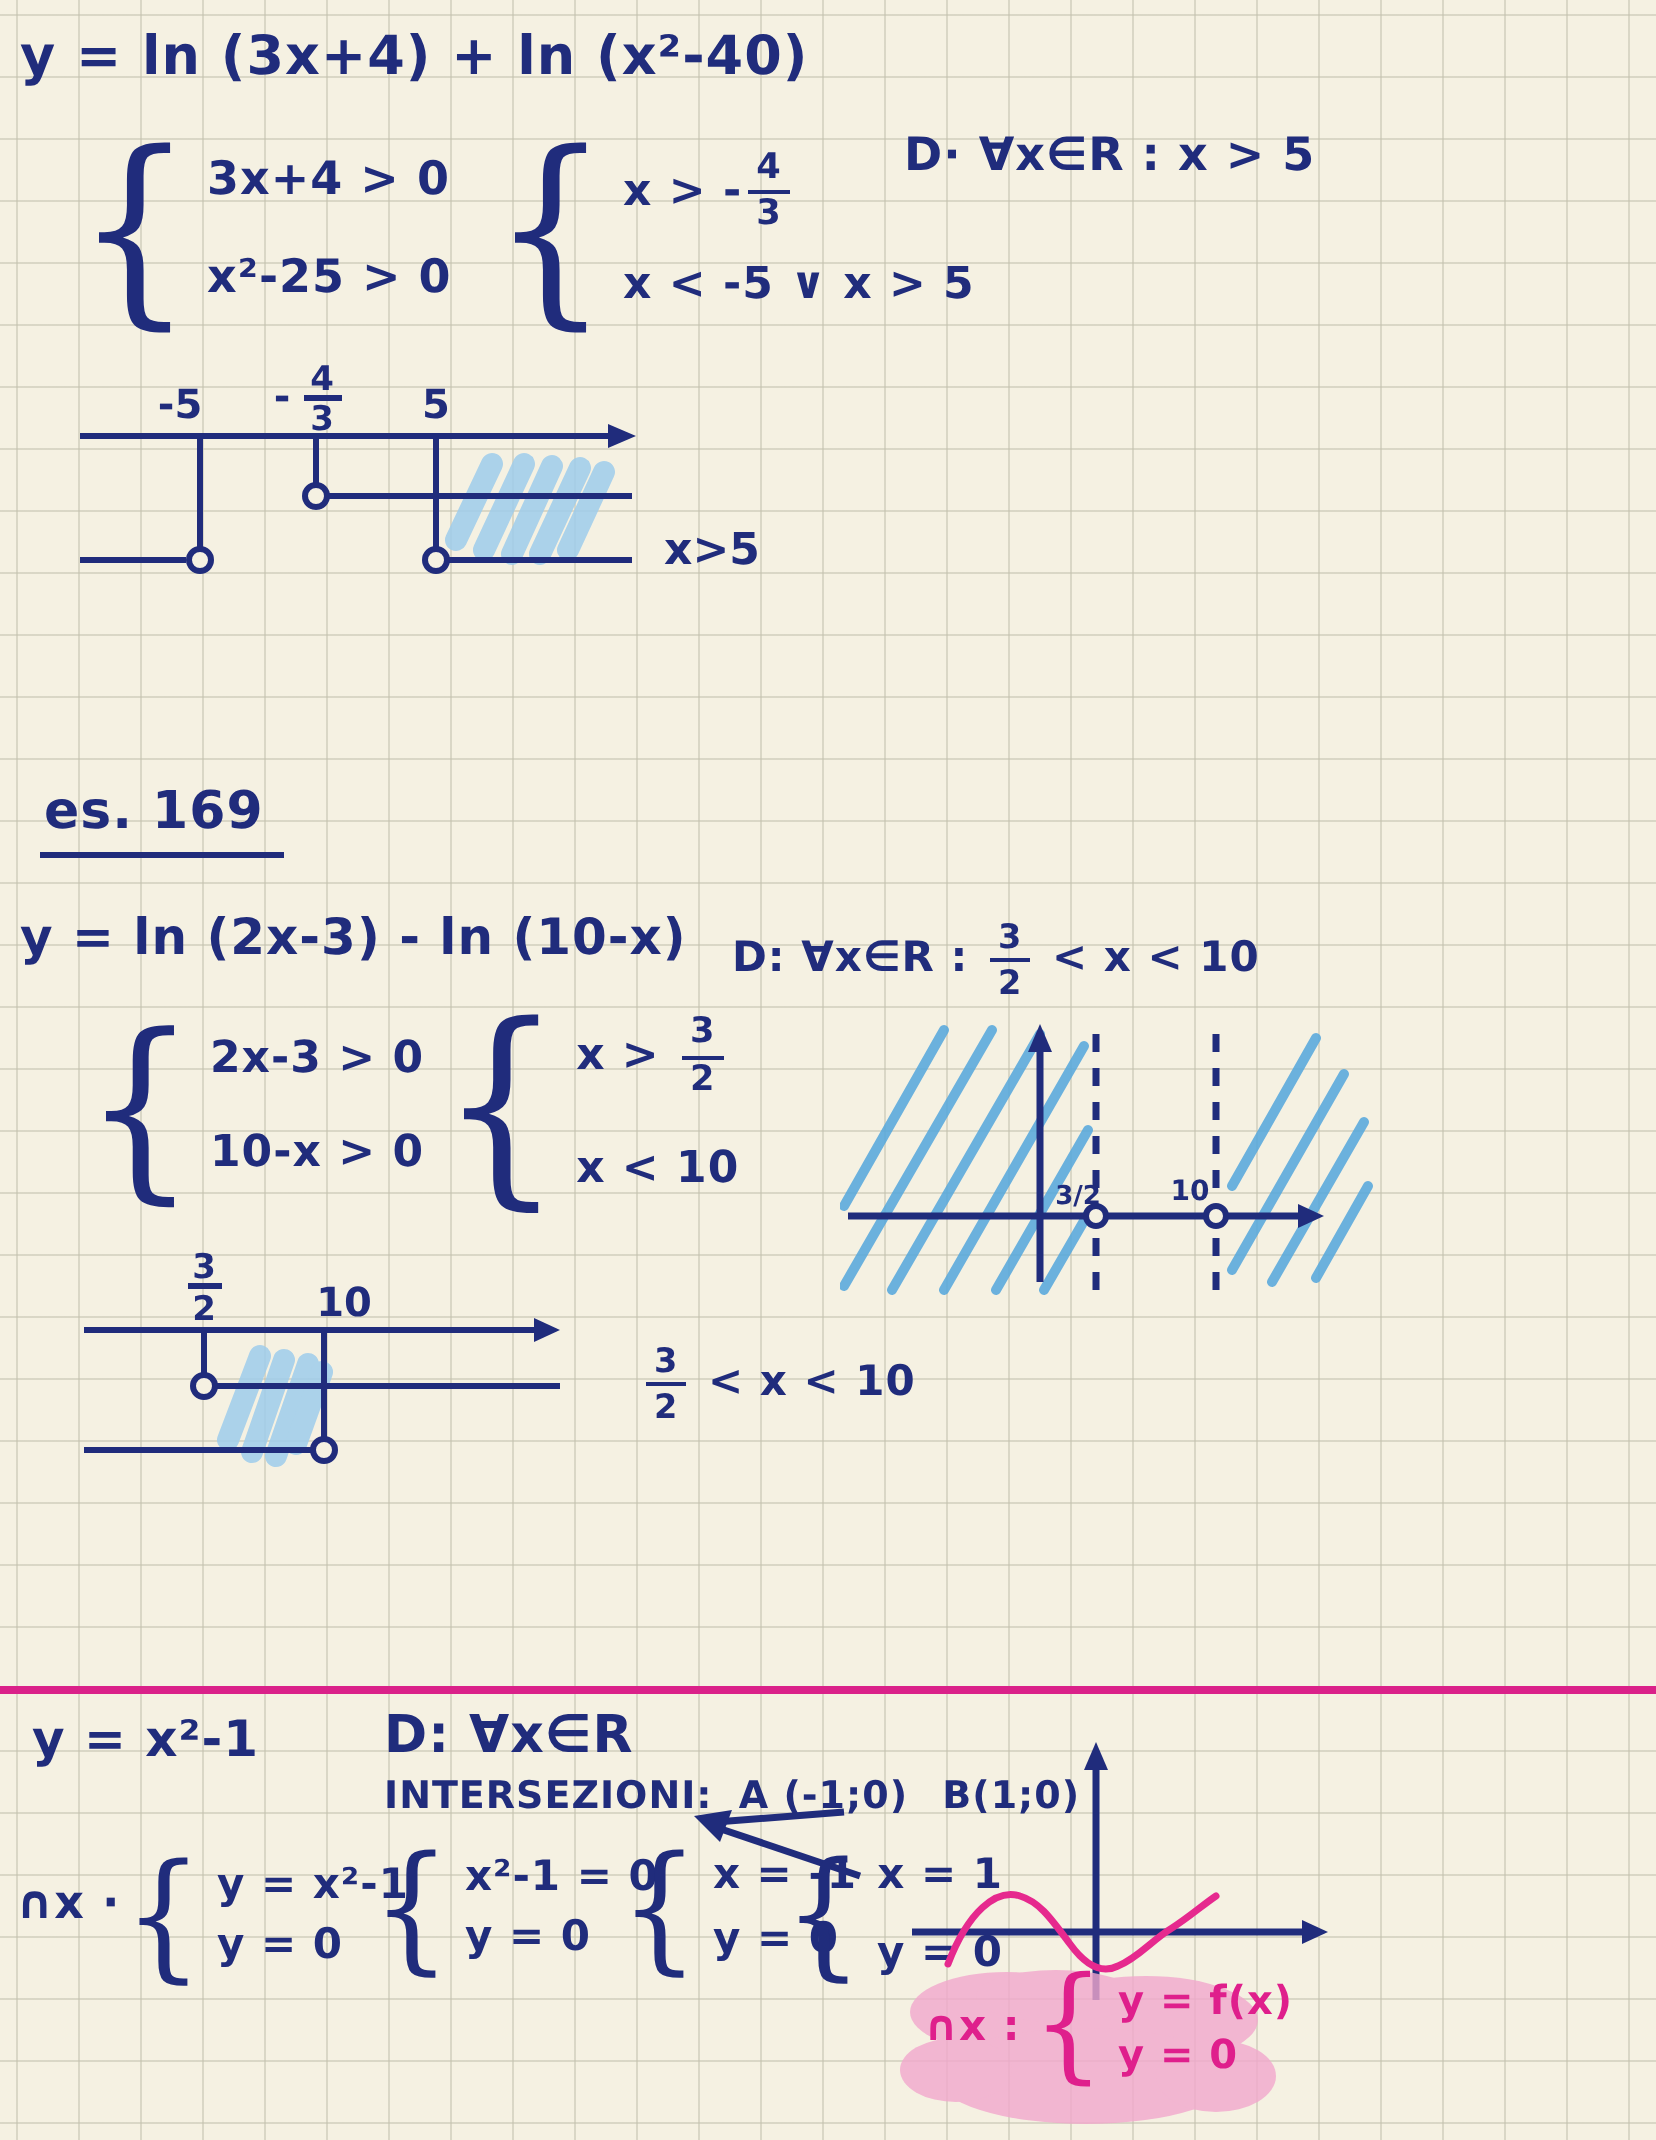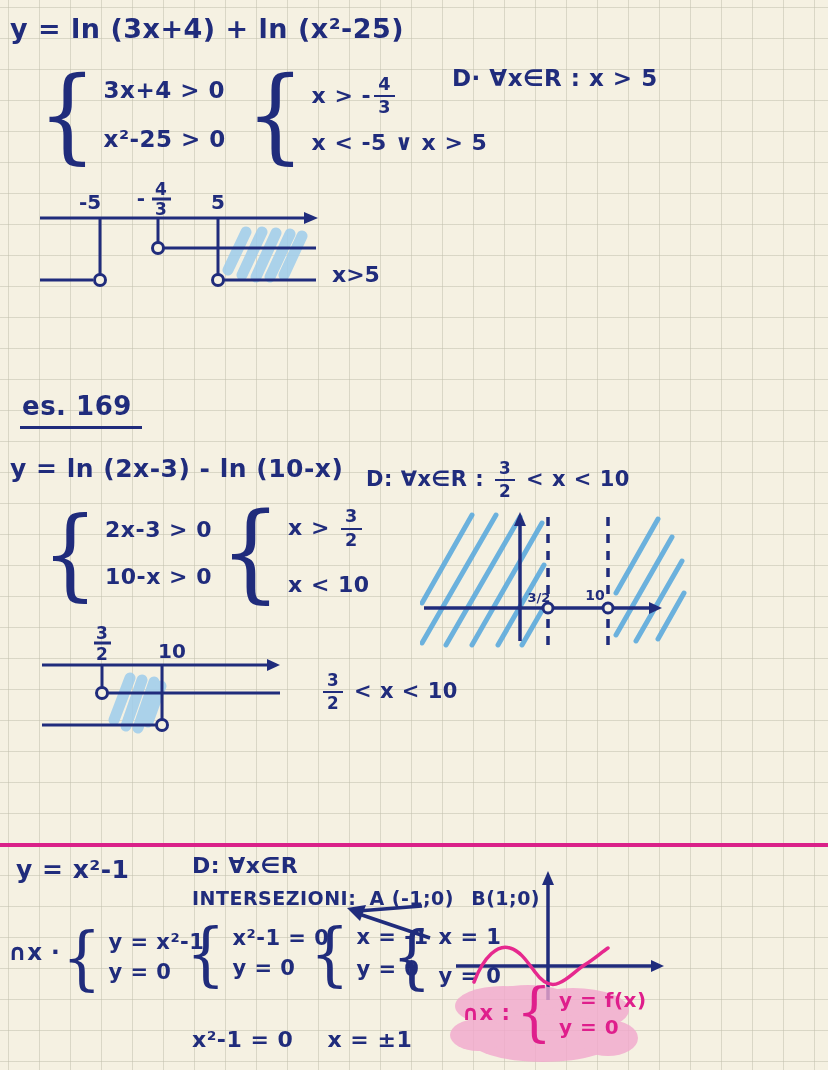--- a/index.html
+++ b/index.html
@@ -29,21 +29,21 @@
   .heading-underline{border-bottom:3px solid #202c7c;padding:0 10px 5px 2px;}
   svg text{font-family:"DejaVu Sans", sans-serif;font-weight:700;fill:#202c7c;}
   .note-wrap{position:absolute;}
   .note-content{position:absolute;left:14px;top:8px;display:flex;align-items:center;}
 </style>
 </head>
 <body>
 
 <div class="page">
 
-  <div class="abs ink hw" style="left:10px;top:14px;font-size:27px;">y = ln (3x+4) + ln (x²-25)</div>
+  <div class="abs ink hw" style="left:10px;top:14px;font-size:27px;">y = ln (3x+4) + ln (x²-40)</div>
   <div class="abs ink hw" style="left:452px;top:22px;font-size:23px;margin-top:44px;">D· ∀x∈R : x &gt; 5</div>
 
   <div class="abs system" style="left:38px;top:74px;">
     <span class="brace ink" style="font-size:92px;">{</span>
     <span class="sys-lines ink hw" style="gap:24px;font-size:23px;">
       <span>3x+4 &gt; 0</span>
       <span>x²-25 &gt; 0</span>
     </span>
   </div>
 
@@ -189,21 +189,21 @@
     <span class="frac">
         <span class="num">3</span>
         <span class="den">2</span>
       </span>
     <span>&lt; x &lt; 10</span>
   </div>
 
   <div class="divider" style="top:843px;"></div>
 
   <div class="abs ink hw" style="left:16px;top:856px;font-size:25px;">y = x²-1</div>
-  <div class="abs ink hw" style="left:192px;top:854px;font-size:22px;">D: ∀x∈R</div>
+  <div class="abs ink hw" style="left:192px;top:854px;font-size:26px;">D: ∀x∈R</div>
   <div class="abs ink hw" style="left:192px;top:888px;font-size:19px;">
     <span>INTERSEZIONI:</span>
     <span style="margin-left:6px;">A (-1;0)</span>
     <span style="margin-left:10px;">B(1;0)</span>
   </div>
 
   <svg class="abs" style="left:340px;top:898px;" width="110" height="48" viewBox="0 0 110 48">
     <line x1="16" y1="15" x2="90" y2="40" stroke="#202c7c" stroke-width="3.5"></line>
     <line x1="18" y1="13" x2="82" y2="8" stroke="#202c7c" stroke-width="3.5"></line>
     <polygon points="7,10 26,7 20,23" fill="#202c7c"></polygon>
@@ -233,24 +233,20 @@
     </span>
   </div>
   <div class="abs system" style="left:392px;top:926px;">
     <span class="brace ink" style="font-size:62px;">{</span>
     <span class="sys-lines ink hw" style="gap:16px;font-size:21px;align-items:flex-end;">
       <span>x = 1</span>
       <span>y = 0</span>
     </span>
   </div>
 
-  <div class="abs ink hw" style="left:192px;top:1028px;font-size:22px;">
-    <span>x²-1 = 0</span>
-    <span style="margin-left:26px;">x = ±1</span>
-  </div>
 
   <svg class="abs" style="left:450px;top:862px;" width="230" height="145" viewBox="0 0 230 145">
     <g stroke="#202c7c" stroke-width="3.5">
       <line x1="98" y1="20" x2="98" y2="138"></line>
       <line x1="6" y1="104" x2="206" y2="104"></line>
     </g>
     <polygon points="98,9 92,23 104,23" fill="#202c7c"></polygon>
     <polygon points="214,104 201,98 201,110" fill="#202c7c"></polygon>
     <path d="M24,120 C34,94 48,82 60,86 C70,89 76,98 85,110 C93,121 101,125 109,121 C119,117 126,108 136,102 C144,97 152,90 158,86" fill="none" stroke="#e6298e" stroke-width="3.5" stroke-linecap="round"></path>
   </svg>

